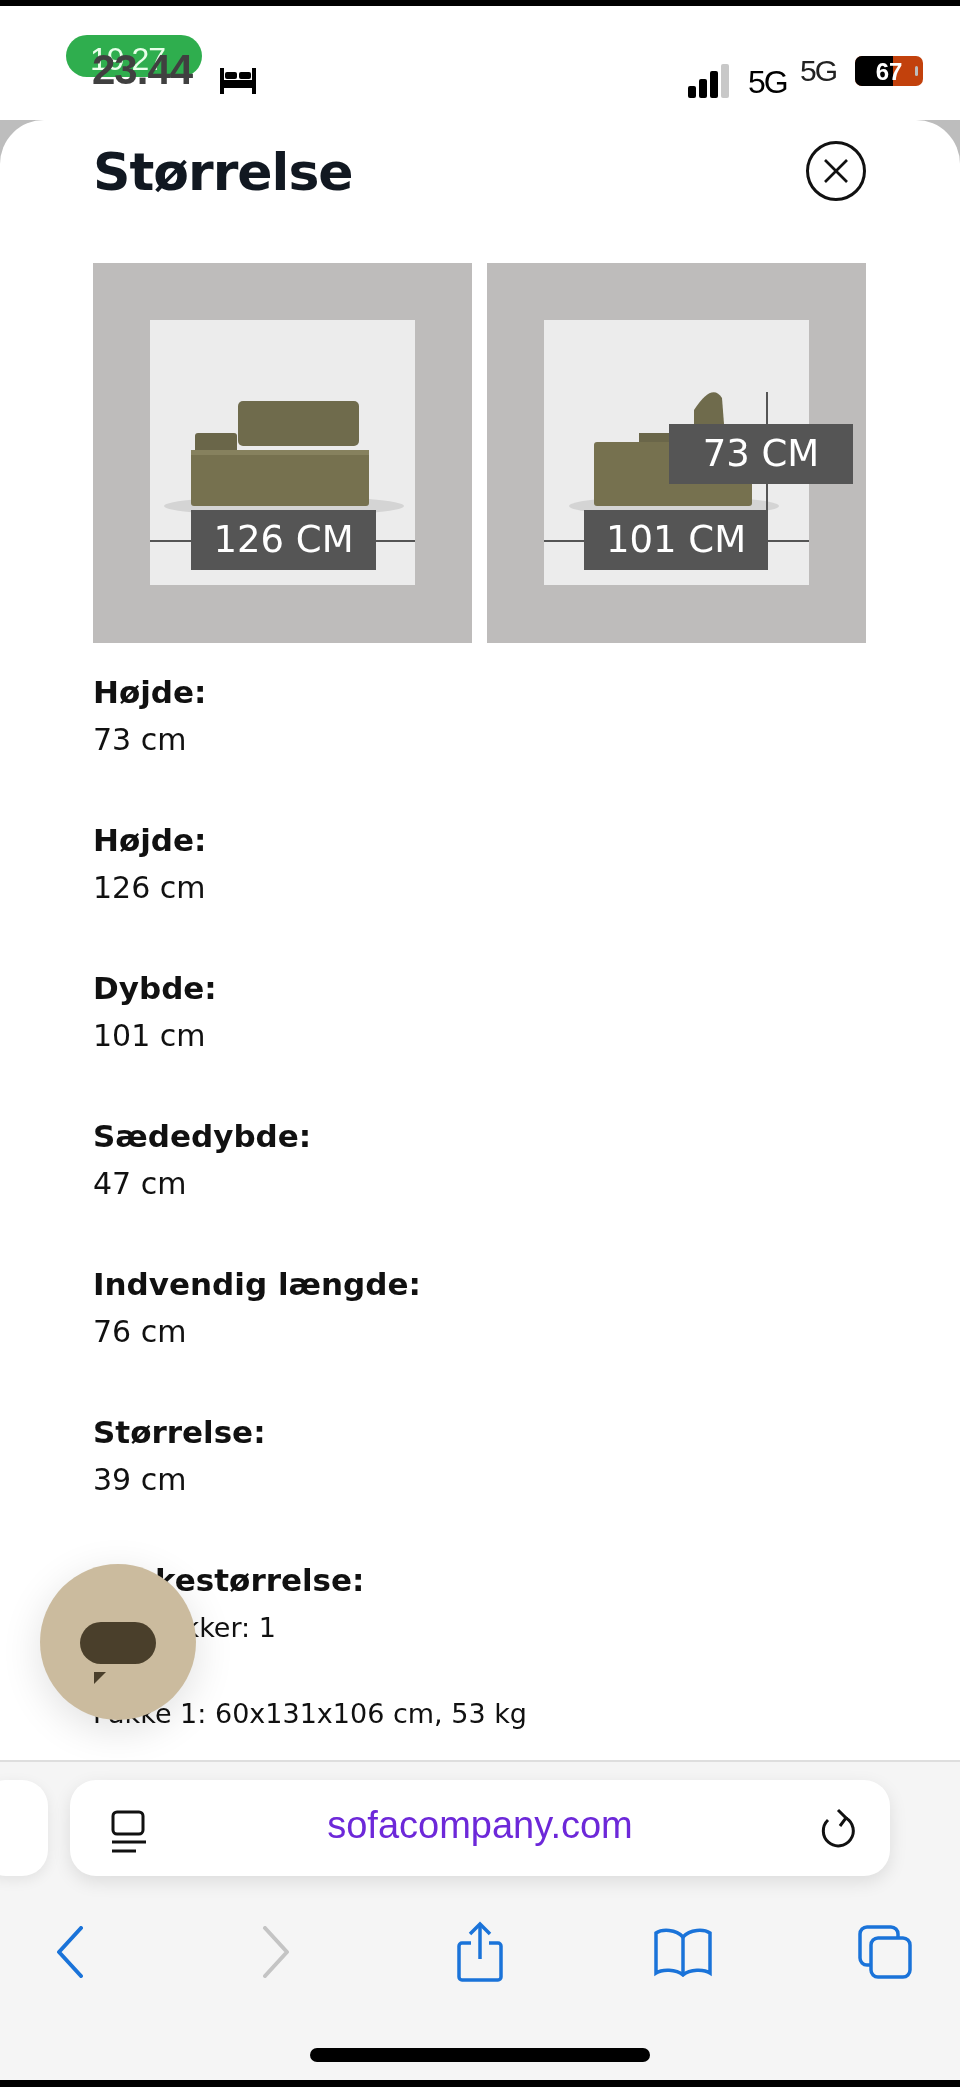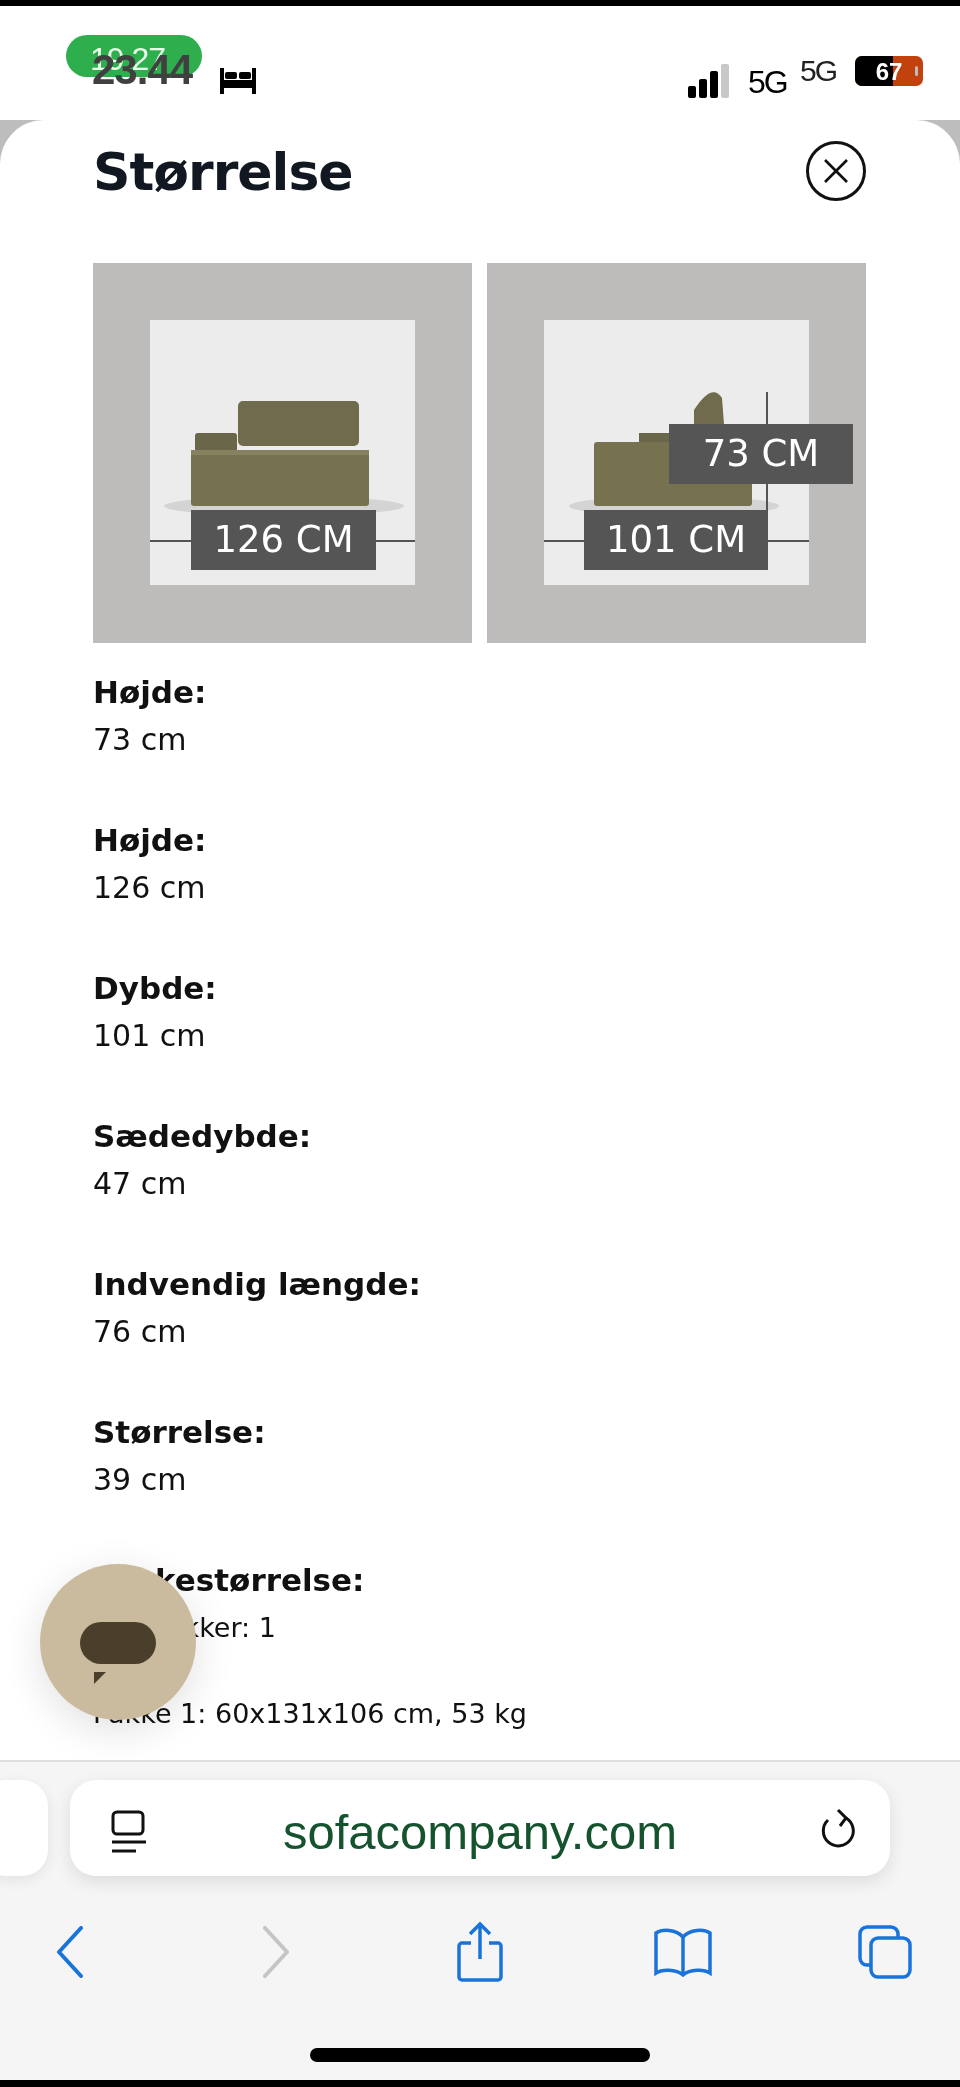--- a/index.html
+++ b/index.html
@@ -42,21 +42,21 @@
   .spec { height: 148px; }
   .spec-label { font-family: "DejaVu Sans", sans-serif; font-weight: bold; font-size: 31px; color: #111; line-height: 48px; }
   .spec-value { font-family: "DejaVu Sans", sans-serif; font-size: 30px; color: #111; line-height: 48px; }
 
   .chat-btn { position: absolute; left: 40px; top: 1442px; width: 156px; height: 156px; border-radius: 50%; background: #cbbb9e; box-shadow: 0 10px 40px rgba(0,0,0,0.12); }
 
   
   .toolbar { position: absolute; left: 0; top: 1754px; width: 960px; height: 320px; background: #f5f5f5; border-top: 2px solid #dedede; }
   .prev-tab { position: absolute; left: -20px; top: 18px; width: 68px; height: 96px; border-radius: 26px; background: #fff; box-shadow: 0 4px 14px rgba(0,0,0,0.08); }
   .url-bar { position: absolute; left: 70px; top: 18px; width: 820px; height: 96px; border-radius: 26px; background: #fff; box-shadow: 0 6px 18px rgba(0,0,0,0.10); }
-  .url-text { position: absolute; left: 0; right: 0; top: 24px; text-align: center; font-family: "Liberation Sans", sans-serif; font-size: 49px; color: #14532d; }
+  .url-text { position: absolute; left: 0; right: 0; top: 24px; text-align: center; font-family: "Liberation Sans", sans-serif; font-size: 38px; color: #6d28d9; }
   .reader-icon { position: absolute; left: 40px; top: 30px; }
   .reload-icon { position: absolute; right: 32px; top: 28px; }
   .nav-row { position: absolute; left: 0; top: 150px; width: 960px; height: 80px; }
   .nav-btn { position: absolute; top: 0; width: 80px; height: 80px; display: flex; align-items: center; justify-content: center; }
   .home-indicator { position: absolute; left: 310px; top: 286px; width: 340px; height: 14px; border-radius: 7px; background: #000; }
 </style>
 </head>
 <body>
 
 <div class="screen">

